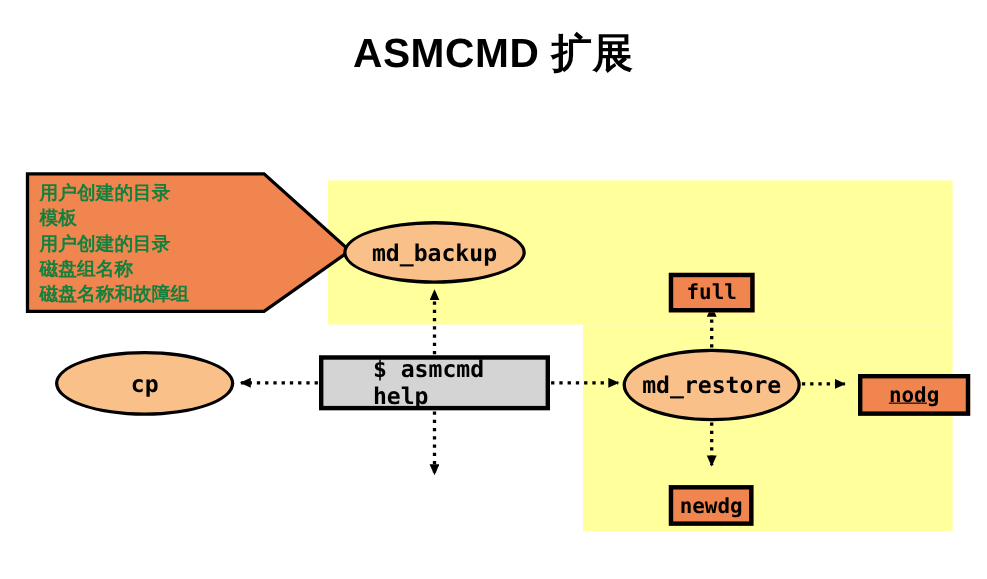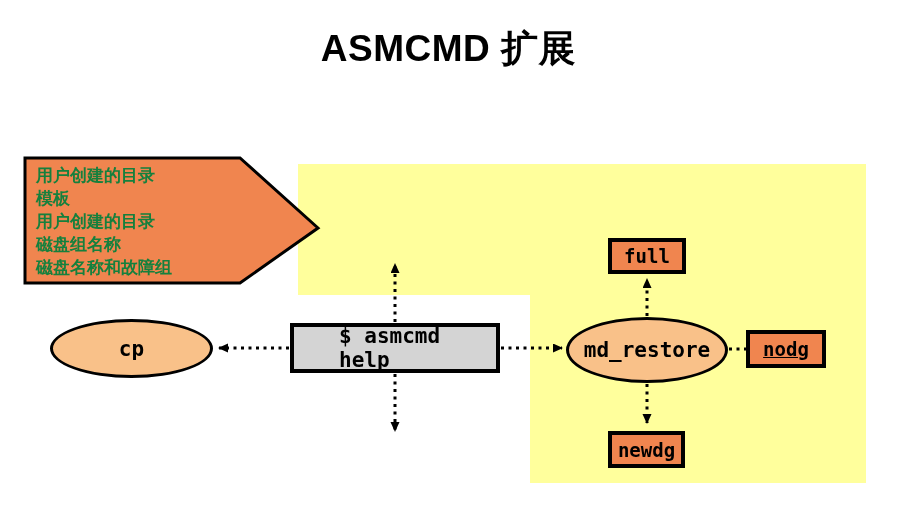--- a/index.html
+++ b/index.html
@@ -68,28 +68,29 @@
   .cmdbox {
     background: #D4D4D4;
     border: 4px solid #000000;
     font-size: 21px;
     padding-left: 45px;
   }
   .tag {
     background: #F0854F;
     border: 4px solid #000000;
     font-size: 19px;
+    margin-top: 10px;
   }
   #node-md-backup  { left: 312px; top: 201px; width: 166px; height: 57px; }
   #node-cp         { left:  50px; top: 319px; width: 163px; height: 59px; }
   #node-lsdsk      { left: 313px; top: 435px; width: 164px; height: 62px; }
   #node-md-restore { left: 566px; top: 317px; width: 162px; height: 66px; text-align: center; }
   #cmd-help        { left: 290px; top: 323px; width: 210px; height: 50px; }
   #tag-full        { left: 608px; top: 238px; width:  78px; height: 36px; }
-  #tag-nodg        { left: 746px; top: 330px; width:  80px; height: 38px; text-decoration: underline; }
+  #tag-nodg        { left: 780px; top: 330px; width:  102px; height: 38px; text-decoration: underline; }
   #tag-newdg       { left: 608px; top: 431px; width:  77px; height: 37px; }
   .arrow {
     stroke: #000000;
     stroke-width: 3;
     stroke-dasharray: 3 4.5;
     fill: none;
   }
   .callout-shape {
     fill: #F0854F;
     stroke: #000000;
@@ -125,20 +126,21 @@
   </svg>
 
   <div class="callout-text">
     <div>用户创建的目录</div>
     <div>模板</div>
     <div>用户创建的目录</div>
     <div>磁盘组名称</div>
     <div>磁盘名称和故障组</div>
   </div>
 
+  <div id="node-md-backup" class="node ellipse">md_backup</div>
 
   <div id="node-cp" class="node ellipse">cp</div>
 
 
   <div id="node-md-restore" class="node ellipse">md_restore</div>
 
   <div id="cmd-help" class="node cmdbox">$ asmcmd help</div>
 
   <div id="tag-full" class="node tag">full</div>
 

